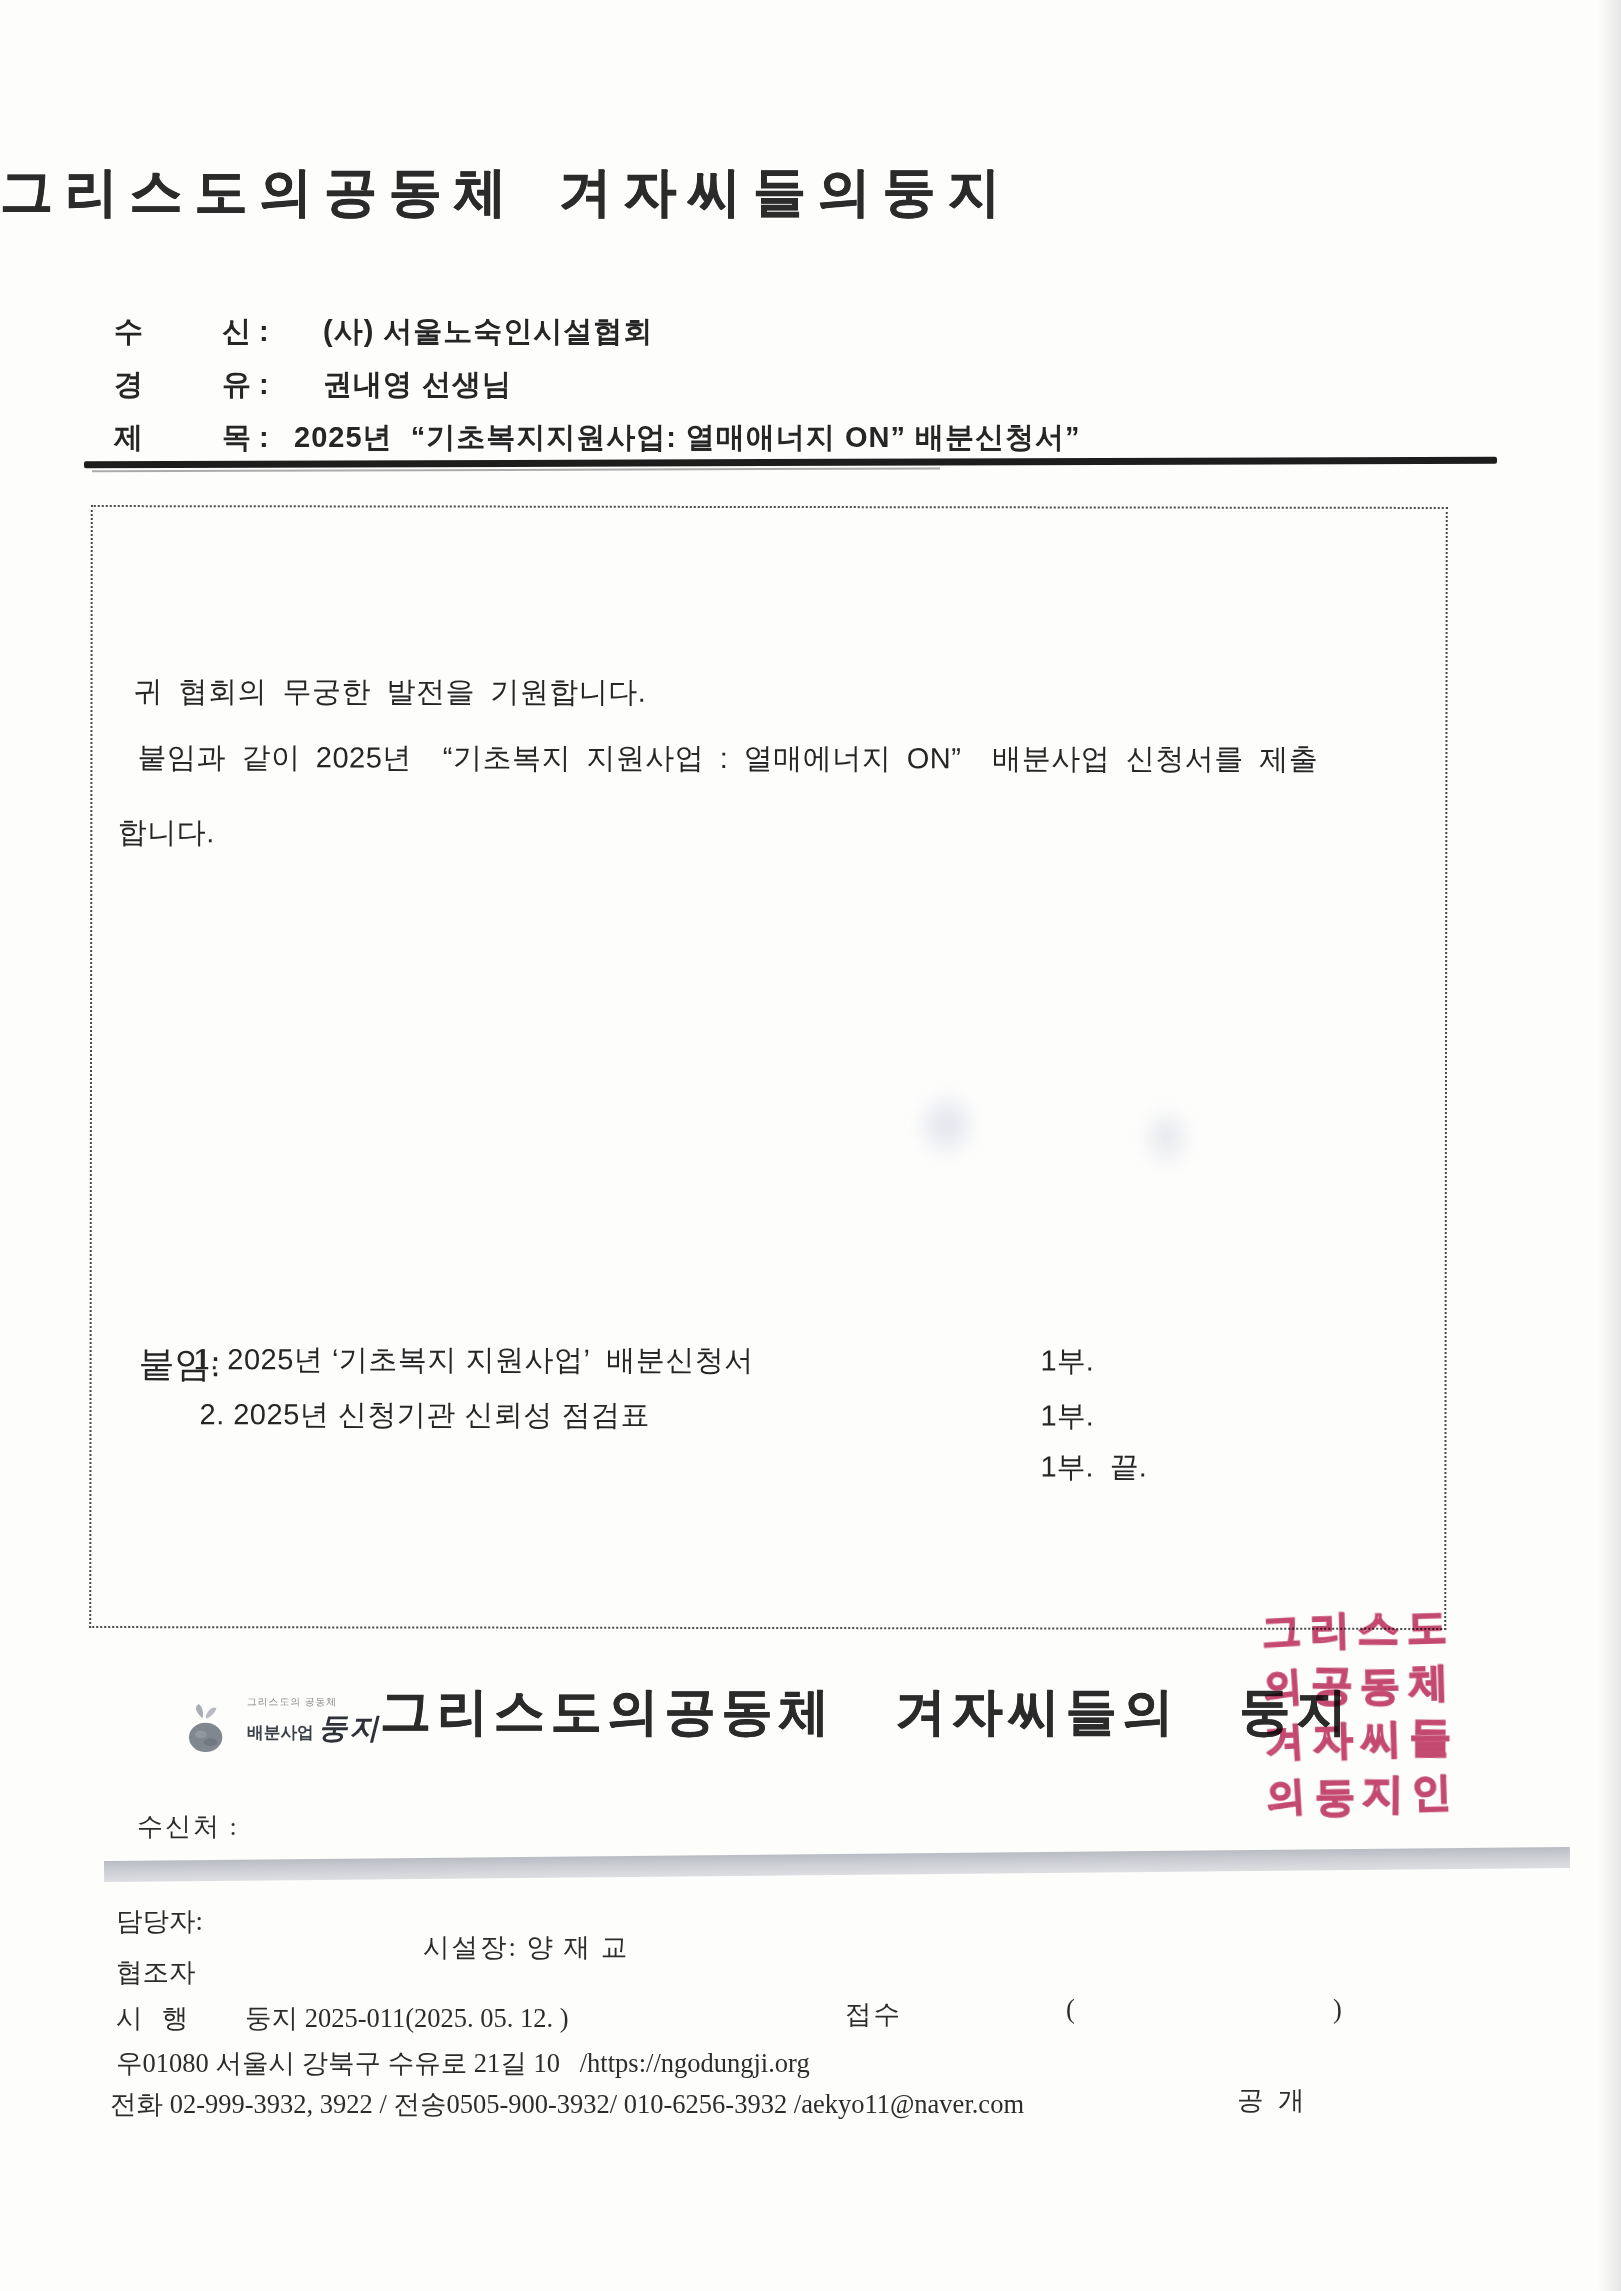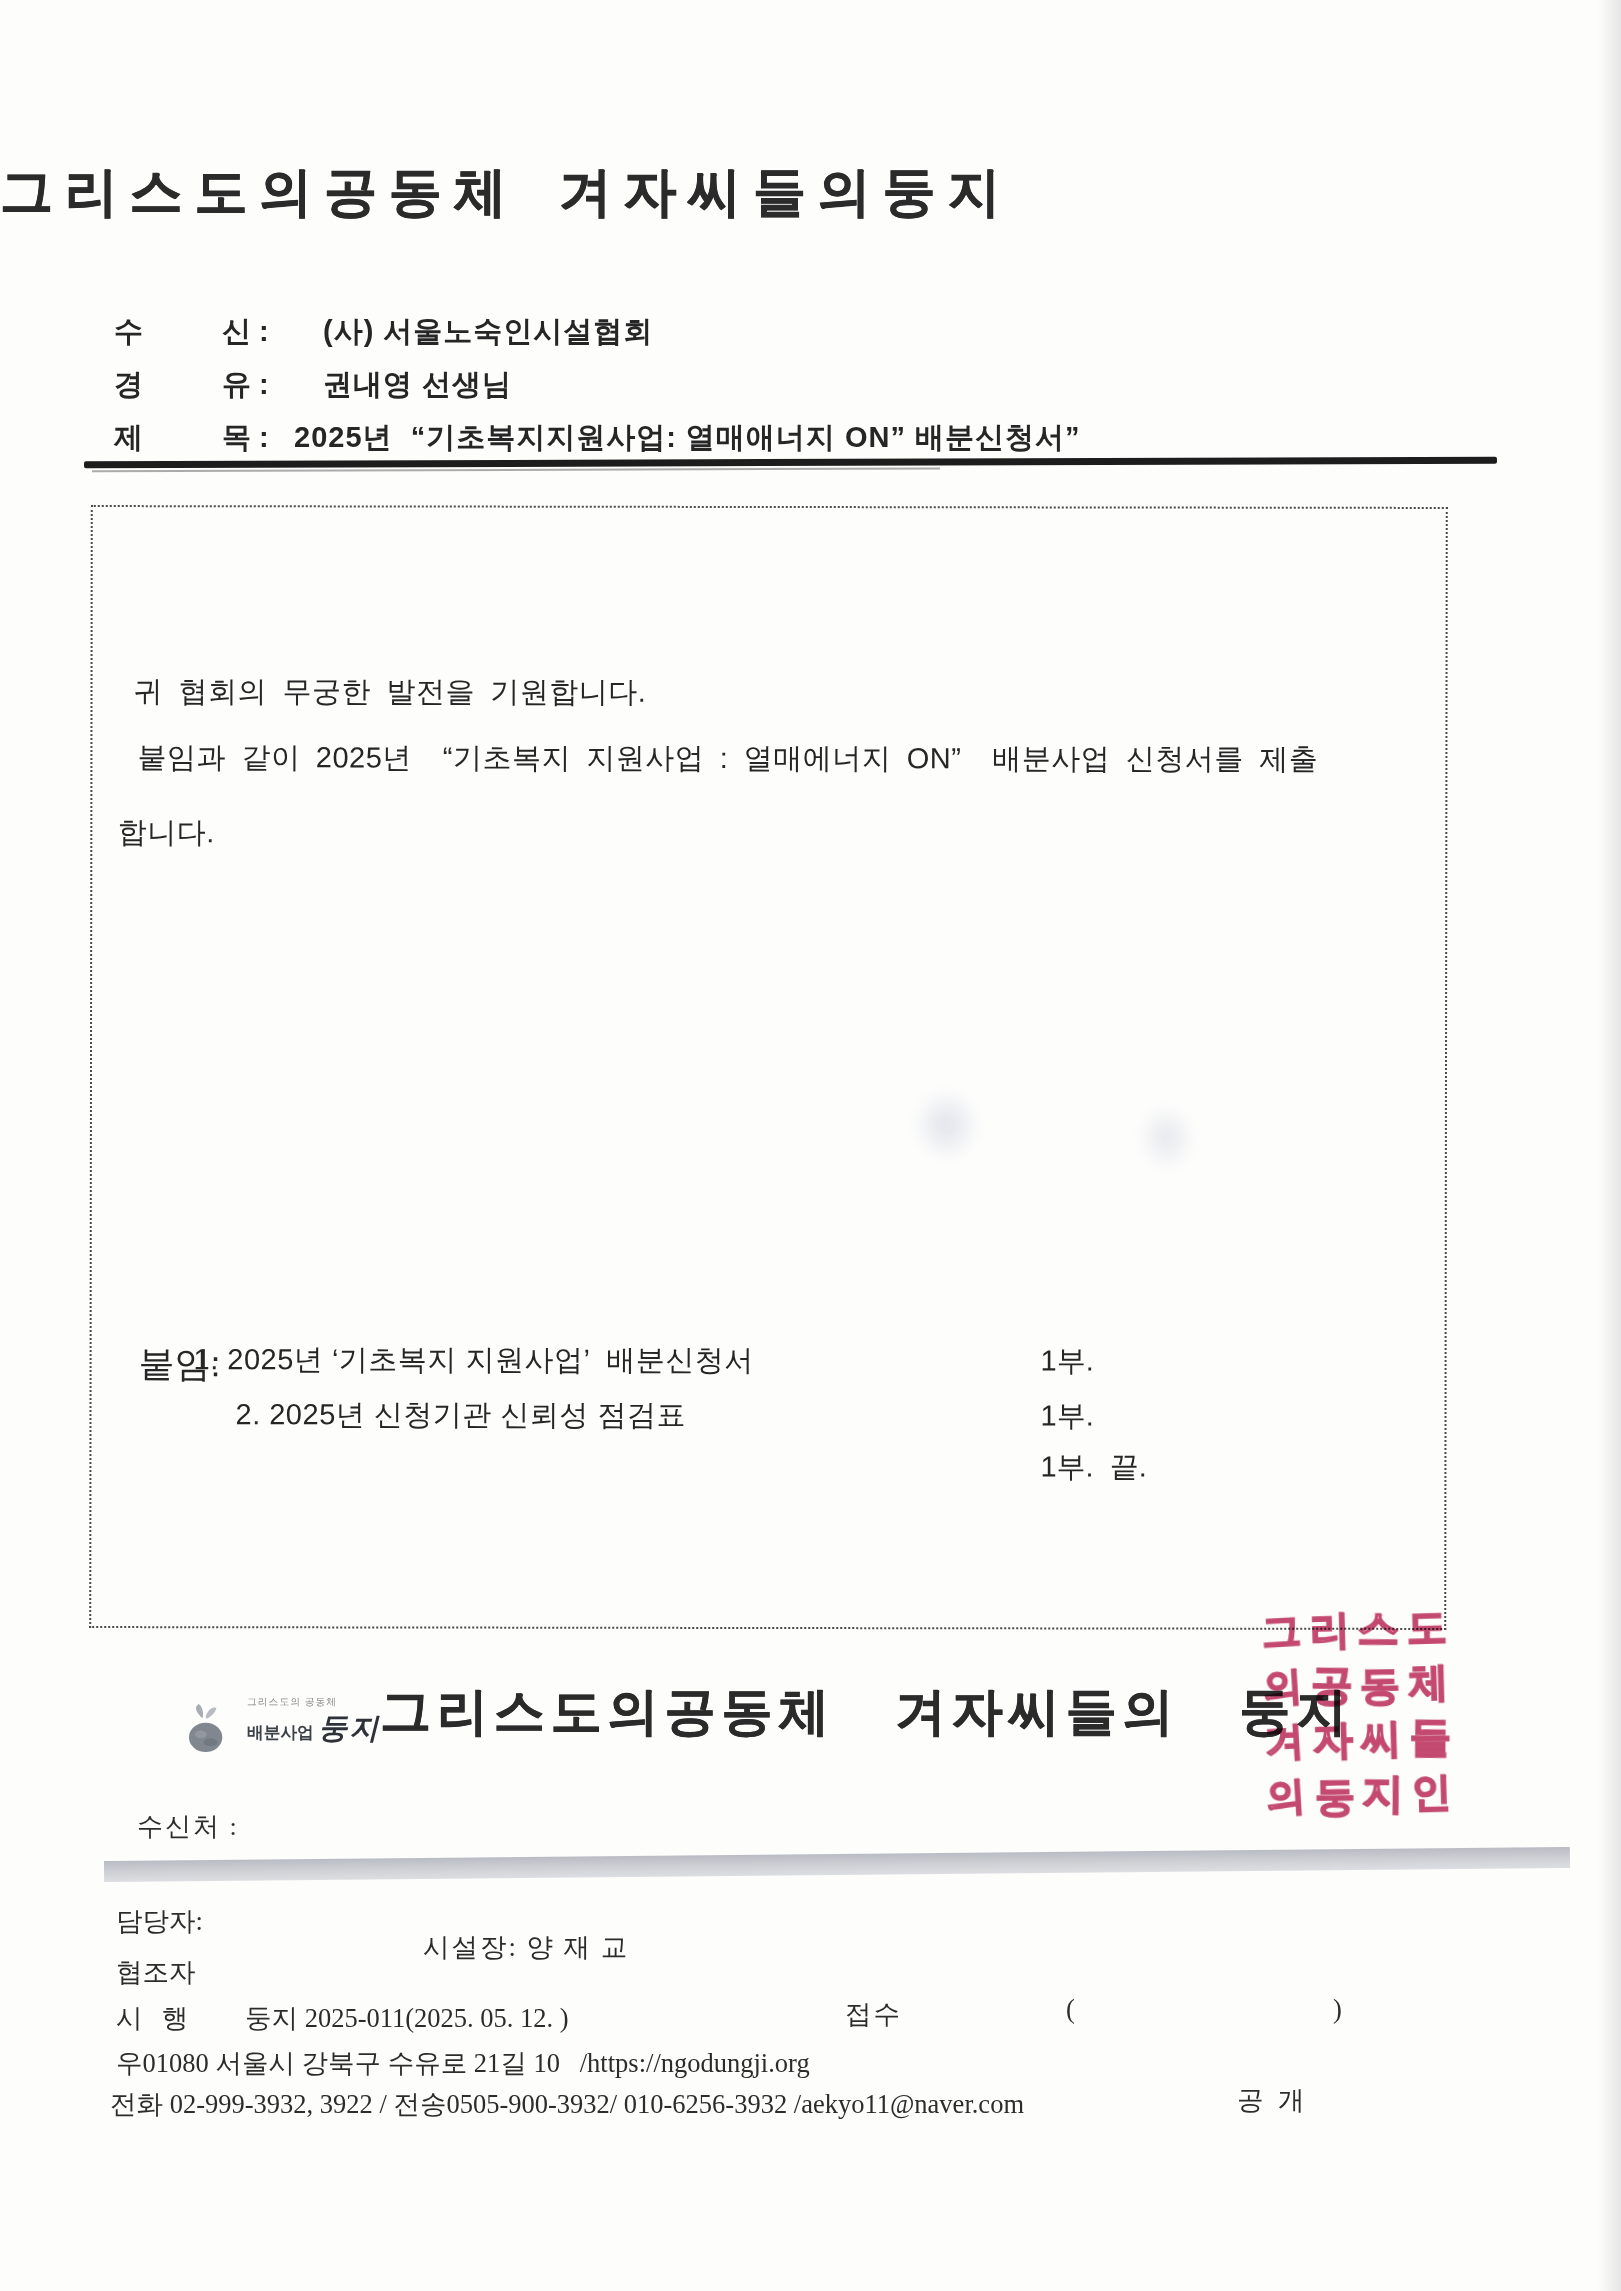--- a/index.html
+++ b/index.html
@@ -50,21 +50,21 @@
     transform:rotate(.08deg);
   }
   .bline{position:absolute;font-size:29px;color:#262626;word-spacing:6.9px;letter-spacing:0.5px;white-space:pre;}
   #bline-1{left:41px;top:165px;}
   #bline-2{left:45px;top:231px;}
   #bline-3{left:25.5px;top:306px;}
 
   .attach-label{position:absolute;left:47px;top:833px;font-size:36px;color:#262626;}
   .attach-item{position:absolute;font-size:29px;color:#262626;white-space:pre;letter-spacing:0.5px;}
   #att-0{left:102px;top:833px;}
-  #att-1{left:108px;top:888px;margin-left:36px;}
+  #att-1{left:108px;top:888px;}
   #att-2{left:108px;top:939px;}
   .attach-copies{position:absolute;font-size:29px;color:#262626;white-space:pre;}
   #cop-0{left:949px;top:833px;}
   #cop-1{left:949px;top:888px;}
   #cop-2{left:949px;top:939px;}
 
   
   .smudge{border-radius:50%;filter:blur(5.9px);}
   .smudge-1{left:912px;top:1088px;width:69px;height:74px;
     background:radial-gradient(ellipse at 50% 50%, rgba(190,195,215,.45), rgba(190,195,215,0) 70%);}

